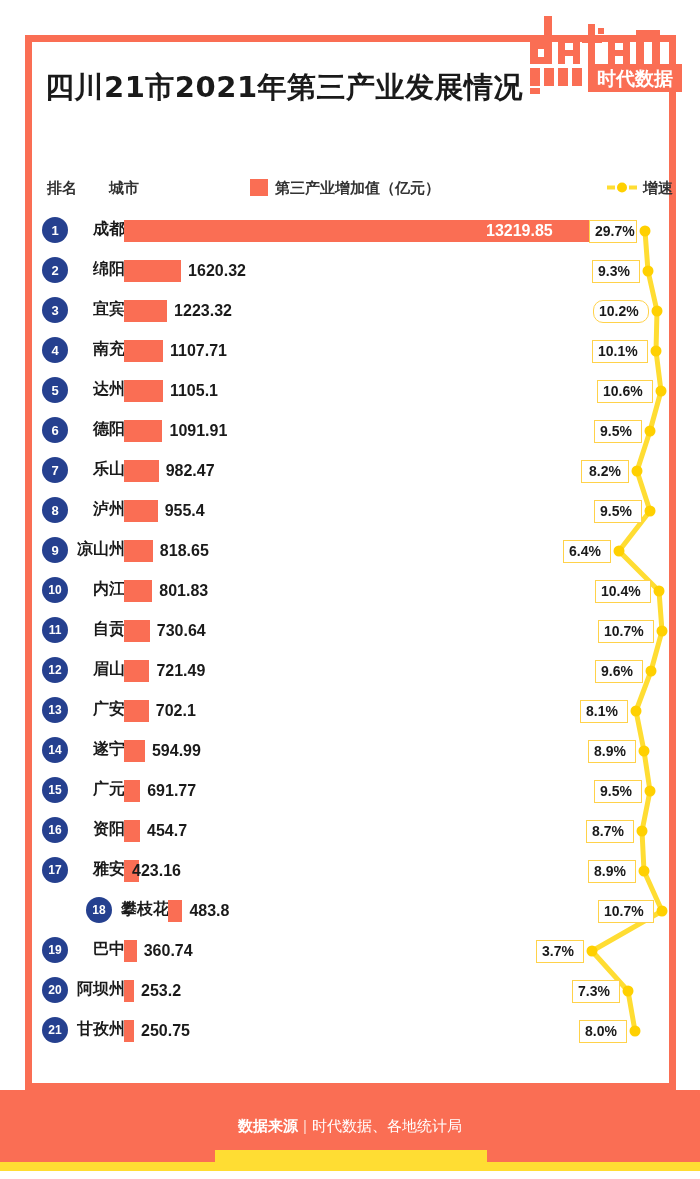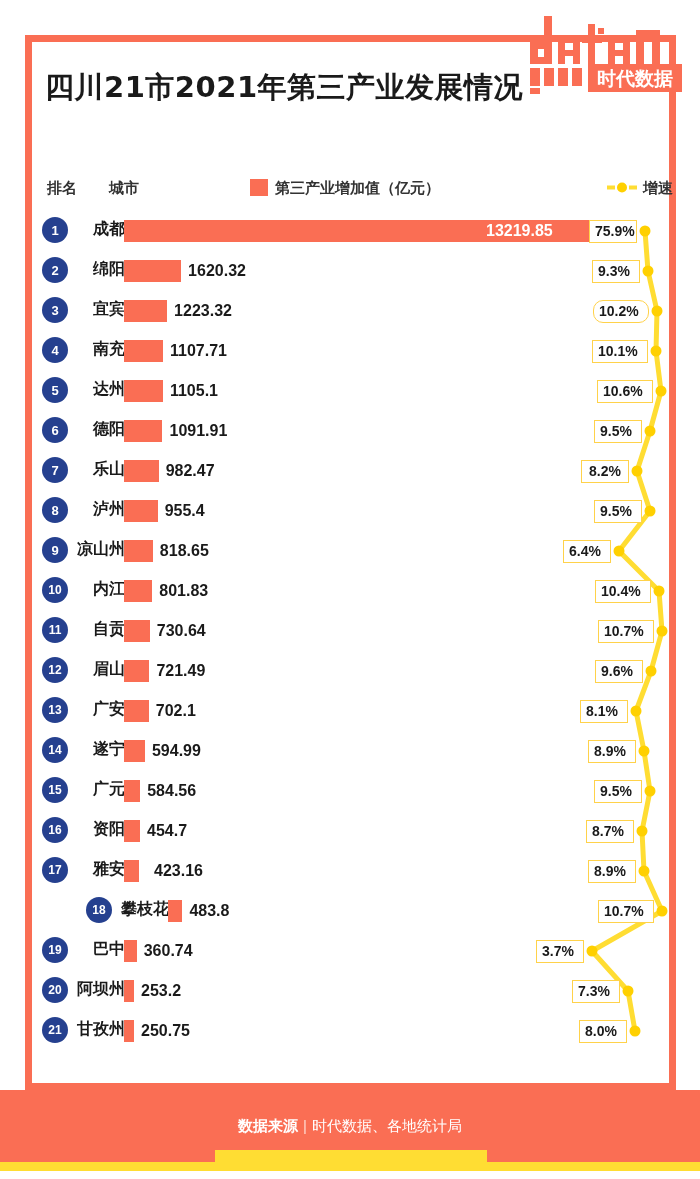--- a/index.html
+++ b/index.html
@@ -189,21 +189,21 @@
         <circle cx="567" cy="741" r="5.5" fill="#ffd000"></circle>
         <circle cx="603" cy="781" r="5.5" fill="#ffd000"></circle>
         <circle cx="610" cy="821" r="5.5" fill="#ffd000"></circle>
       </svg>
   <div class="row" style="top: 0px;">
         <div class="rank">1</div>
         <div class="city">成都</div>
         <div class="bar" style="width: 466px;"></div>
         <div class="barval inside" style="left: 461px;">13219.85</div>
       </div>
-      <div class="glabel" style="top: 10px; width: 48px; left: 564px;">75.9%</div>
+      <div class="glabel" style="top: 10px; width: 48px; left: 564px;">29.7%</div>
       <div class="row" style="top: 40px;">
         <div class="rank">2</div>
         <div class="city">绵阳</div>
         <div class="bar" style="width: 57.1163px;"></div>
         <div class="barval" style="left: 163.116px;">1620.32</div>
       </div>
       <div class="glabel" style="top: 50px; width: 48px; left: 567px;">9.3%</div>
       <div class="row" style="top: 80px;">
         <div class="rank">3</div>
         <div class="city">宜宾</div>
@@ -285,35 +285,35 @@
         <div class="rank r2">14</div>
         <div class="city">遂宁</div>
         <div class="bar" style="width: 20.9734px;"></div>
         <div class="barval" style="left: 126.973px;">594.99</div>
       </div>
       <div class="glabel" style="top: 530px; width: 48px; left: 563px;">8.9%</div>
       <div class="row" style="top: 560px;">
         <div class="rank r2">15</div>
         <div class="city">广元</div>
         <div class="bar" style="width: 16.2273px;"></div>
-        <div class="barval" style="left: 122.227px;">584.56</div>
+        <div class="barval" style="left: 122.227px;">691.77</div>
       </div>
       <div class="glabel" style="top: 570px; width: 48px; left: 569px;">9.5%</div>
       <div class="row" style="top: 600px; padding-left: 36px;">
         <div class="rank r2">16</div>
         <div class="city">资阳</div>
         <div class="bar" style="width: 16.0282px;"></div>
         <div class="barval" style="left: 122.028px;">454.7</div>
       </div>
       <div class="glabel" style="top: 610px; width: 48px; left: 561px;">8.7%</div>
       <div class="row" style="top: 640px;">
         <div class="rank r2">17</div>
         <div class="city">雅安</div>
         <div class="bar" style="width: 14.9164px;"></div>
-        <div class="barval" style="left: 129px;">423.16</div>
+        <div class="barval" style="left: 107px;">423.16</div>
       </div>
       <div class="glabel" style="top: 650px; width: 48px; left: 563px;">8.9%</div>
       <div class="row" style="top: 680px; margin-left: 44px;">
         <div class="rank r2">18</div>
         <div class="city">攀枝花</div>
         <div class="bar" style="width: 14.4137px;"></div>
         <div class="barval" style="left: 120.414px;">483.8</div>
       </div>
       <div class="glabel" style="top: 690px; width: 56px; left: 573px;">10.7%</div>
       <div class="row" style="top: 720px;">

